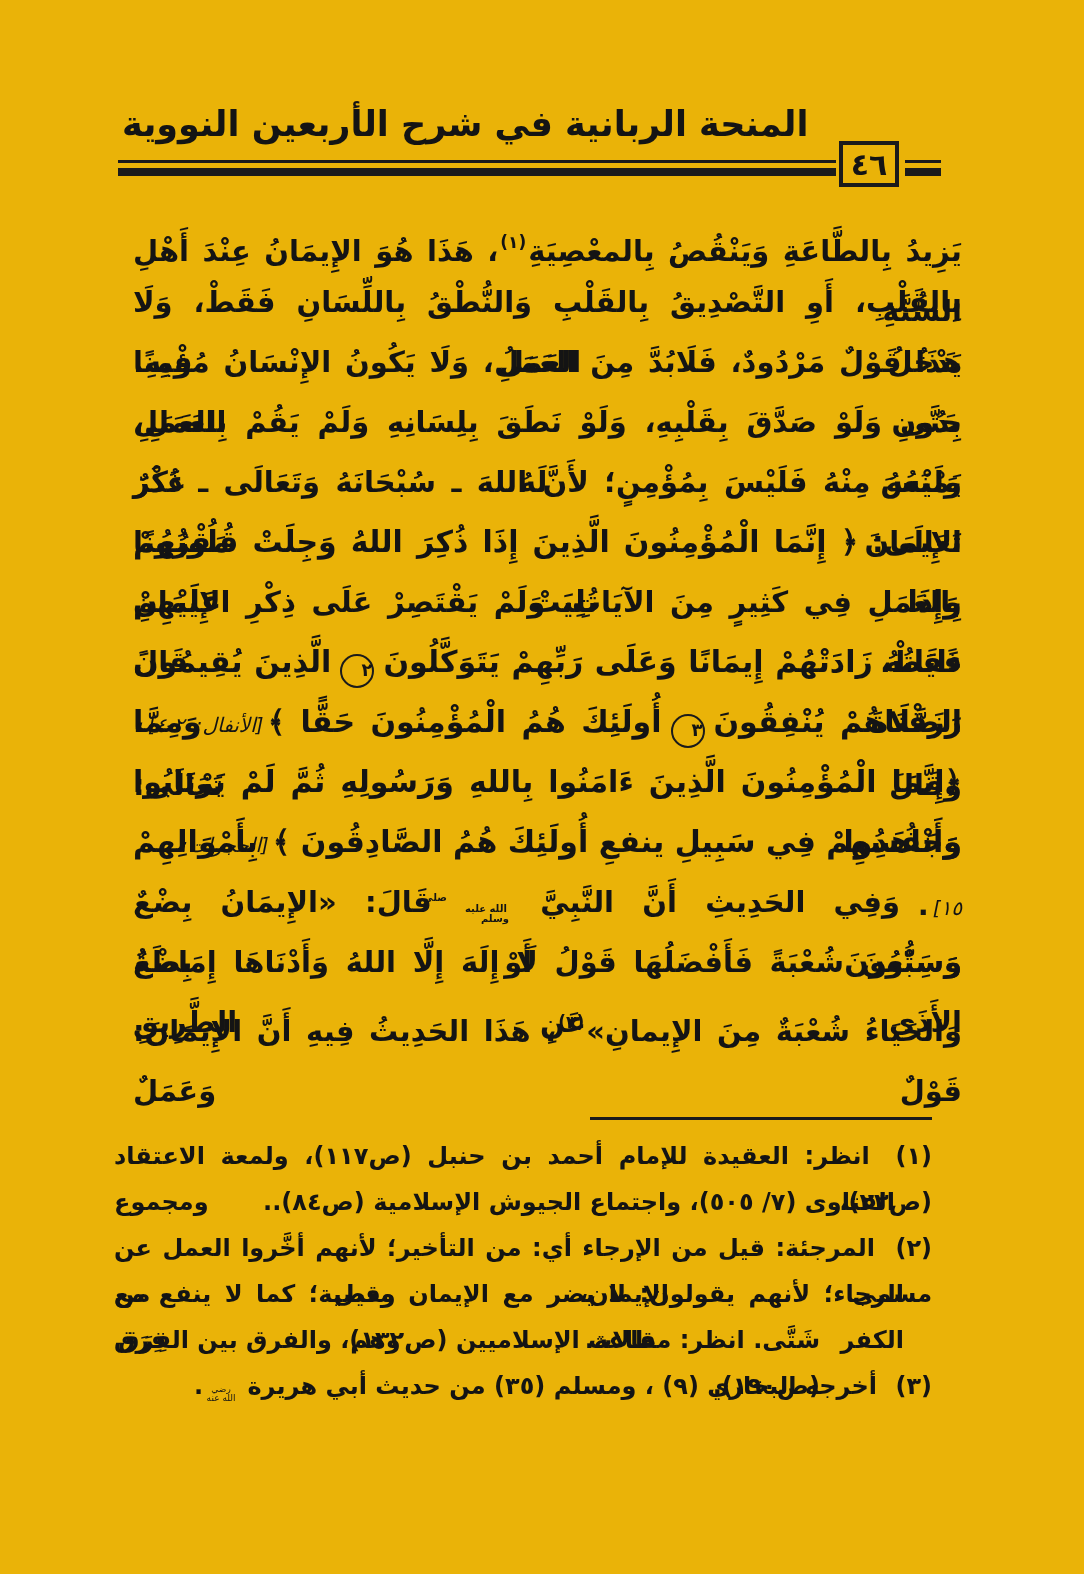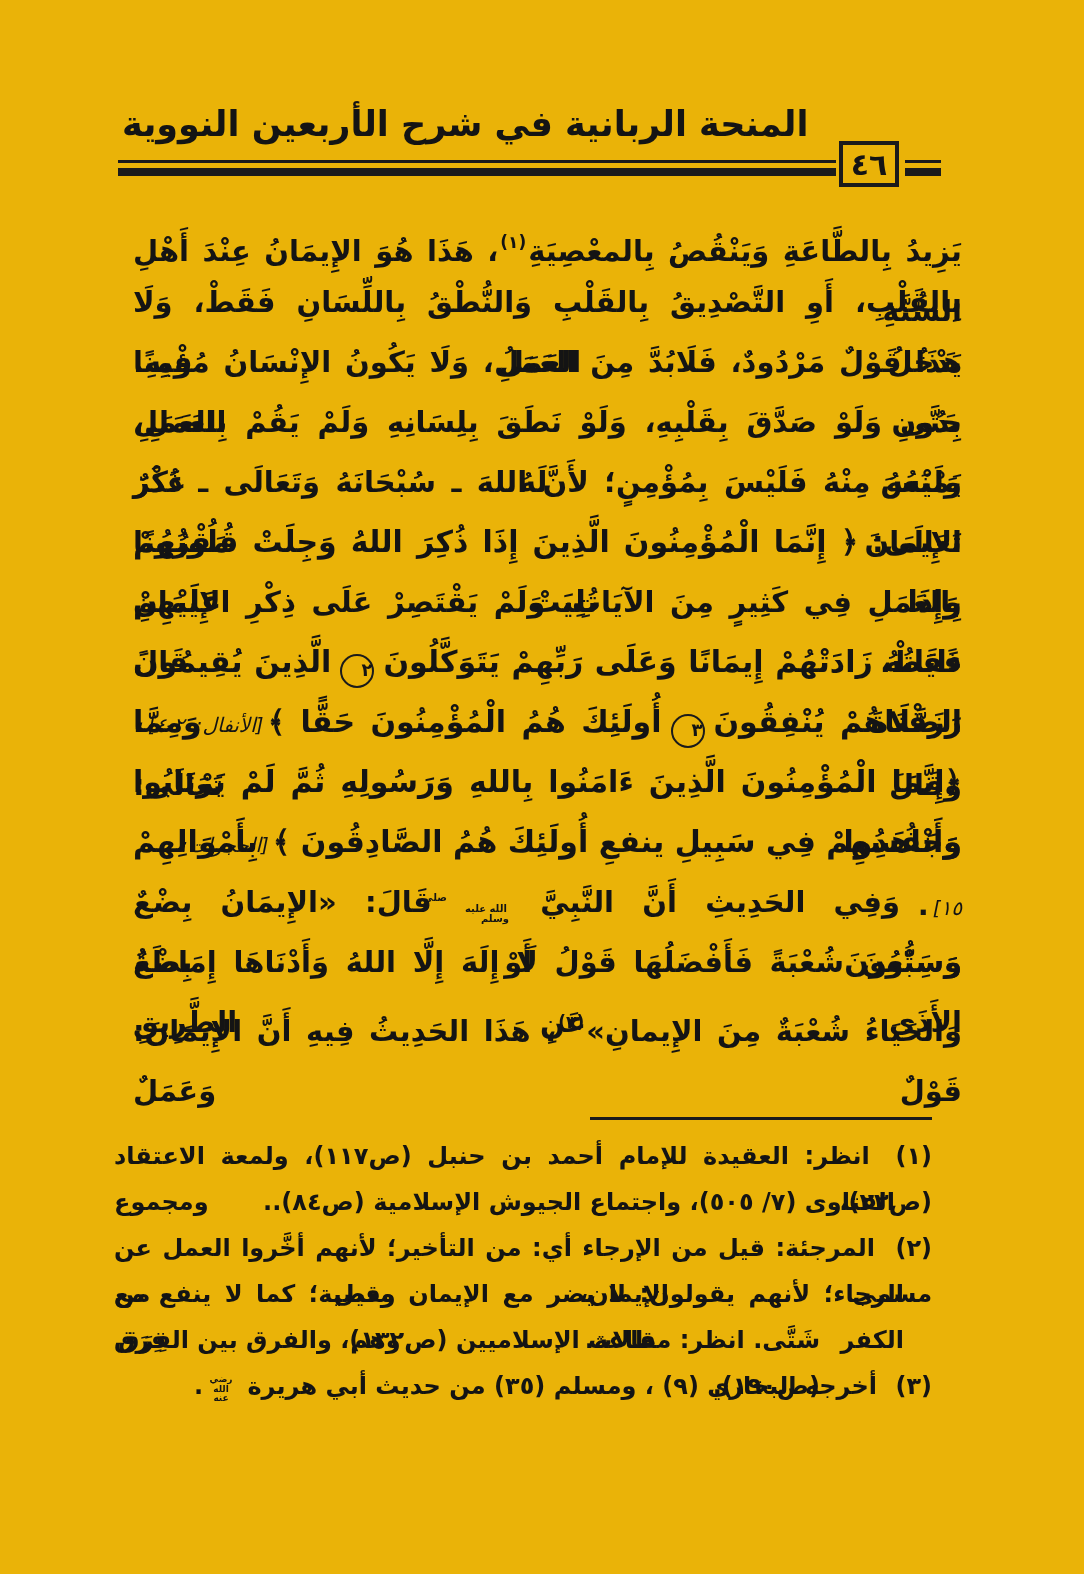--- a/index.html
+++ b/index.html
@@ -59,21 +59,21 @@
     font-size:18px; vertical-align:-4px; margin:0 9px;
   }
   .seg-pbuh {
     display:inline-block; width:46px;
     font-size:10px; line-height:1.05; font-weight:bold;
     text-align:center; vertical-align:-10px;
     white-space:normal; margin:0 3px;
   }
   .seg-radi {
     display:inline-block; width:32px;
-    font-size:9px; line-height:1.05; font-weight:bold;
+    font-size:9px; line-height:1.05; font-weight:normal;
     text-align:center; vertical-align:-7px;
     white-space:normal; margin:0 2px;
   }
 
   
   .fn-sep {
     position:absolute; top:1117px; right:152px;
     width:342px; height:3px; background:#1b1b1b;
   }
   .fn-block {

